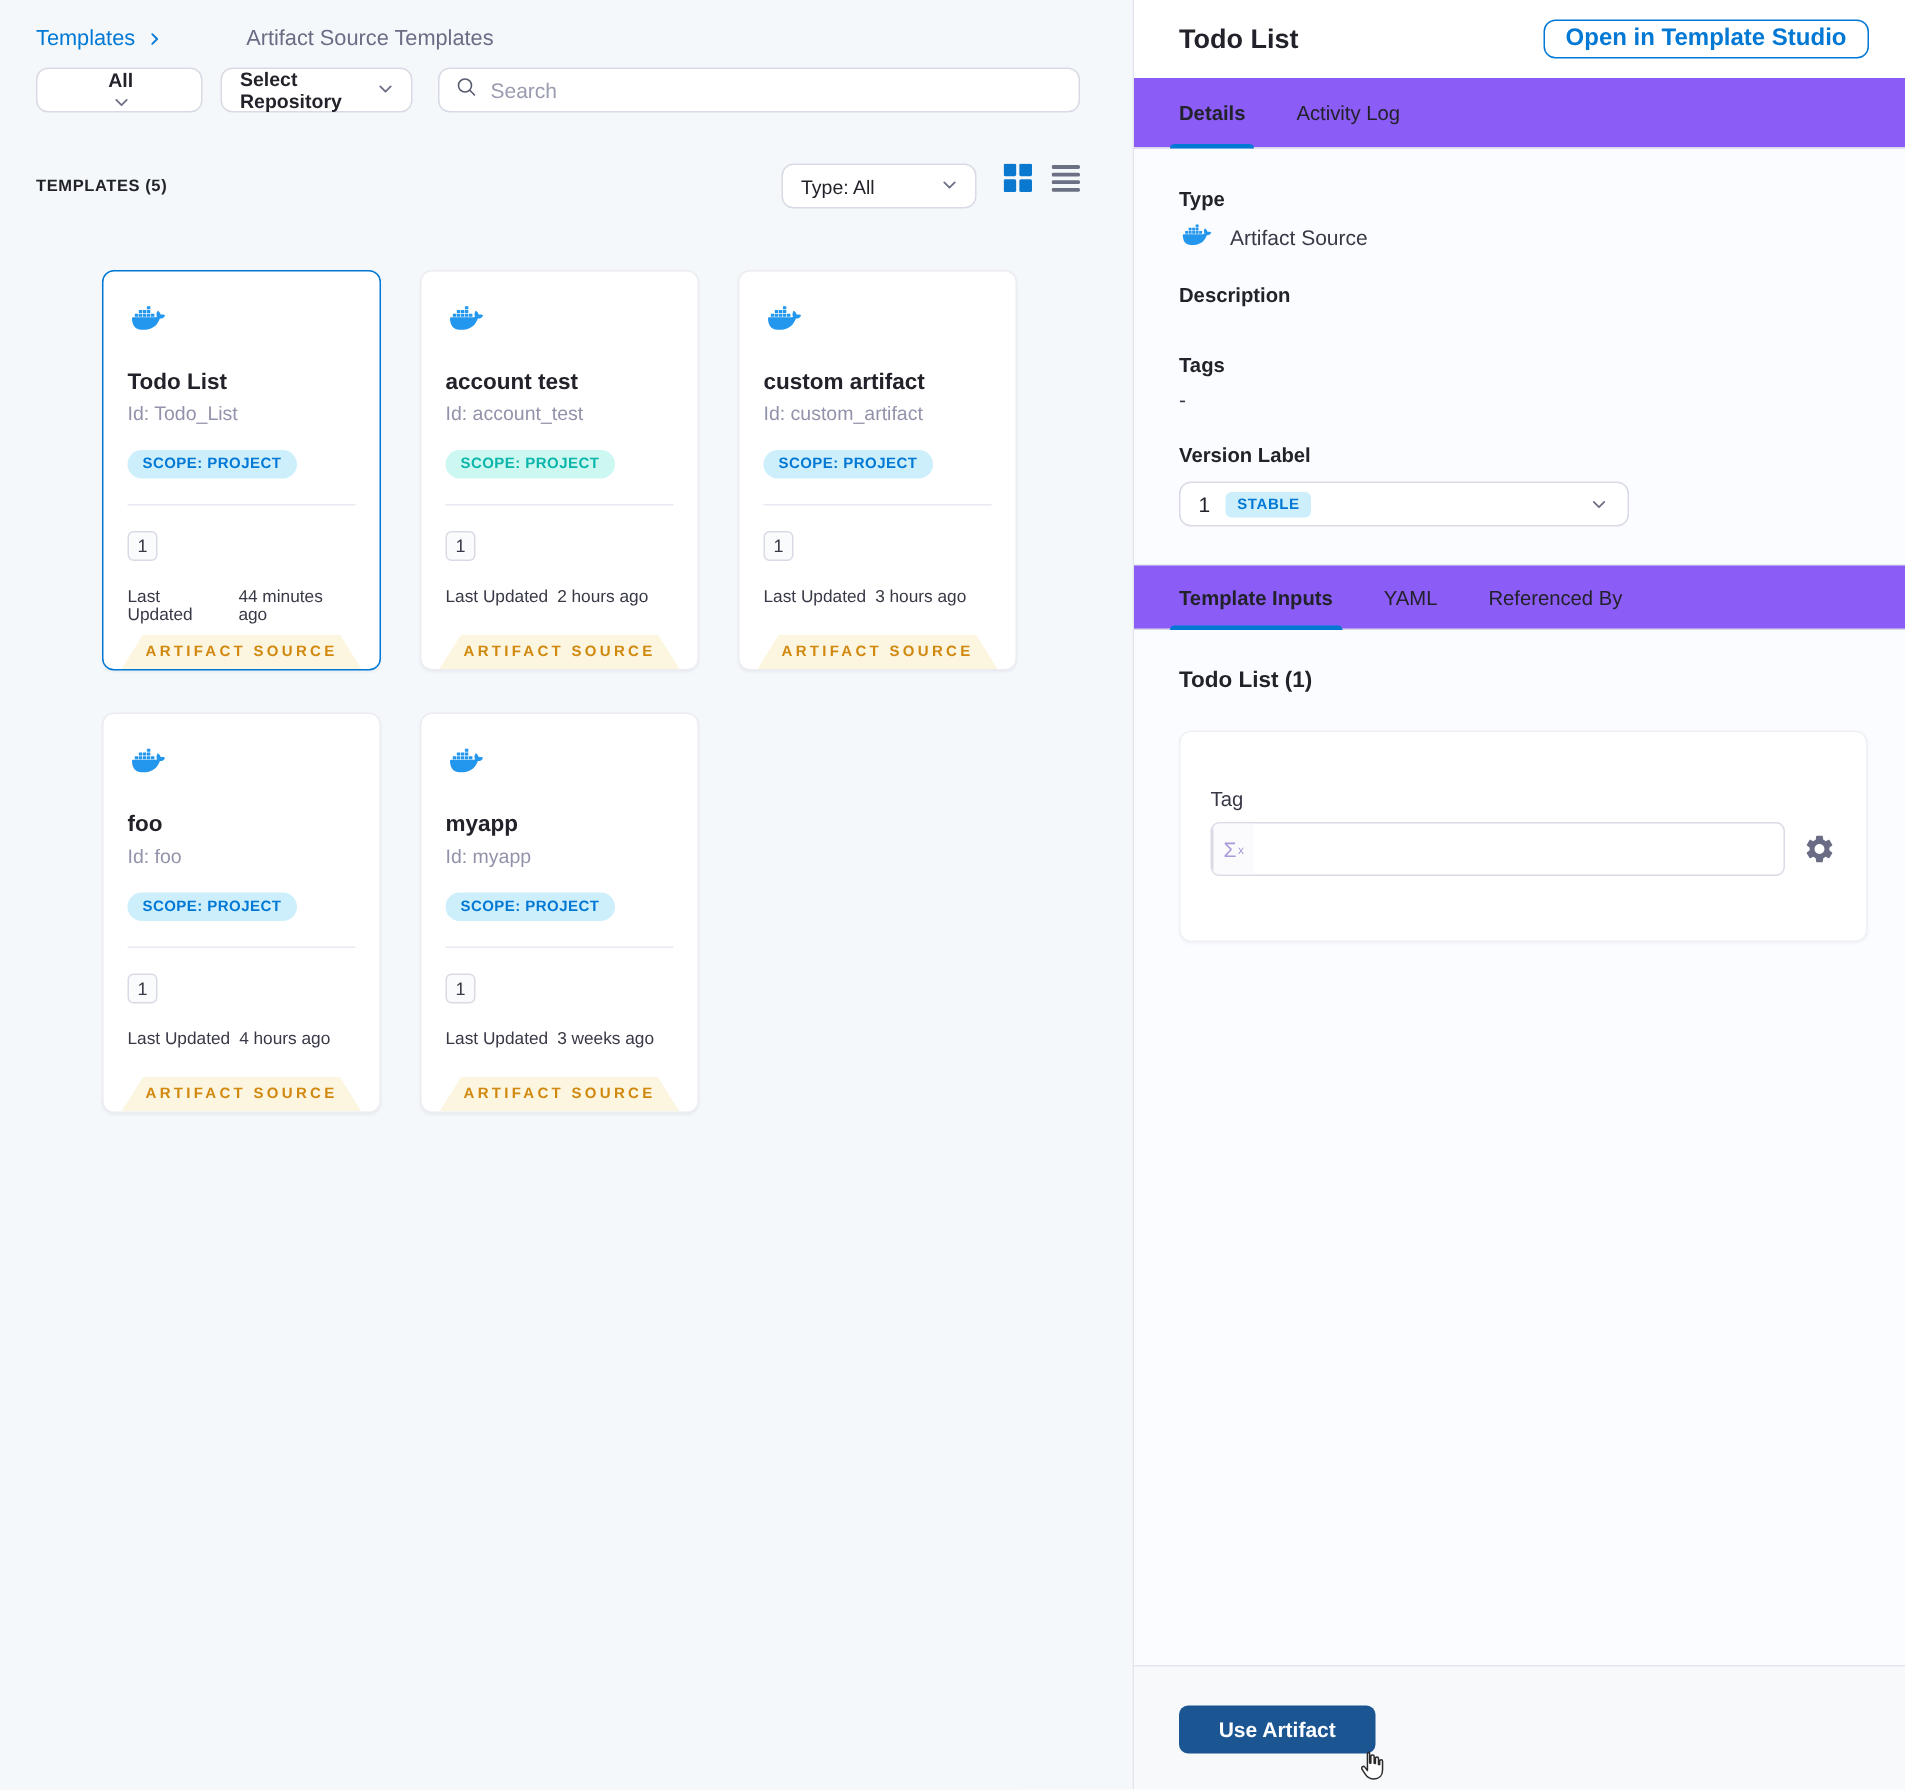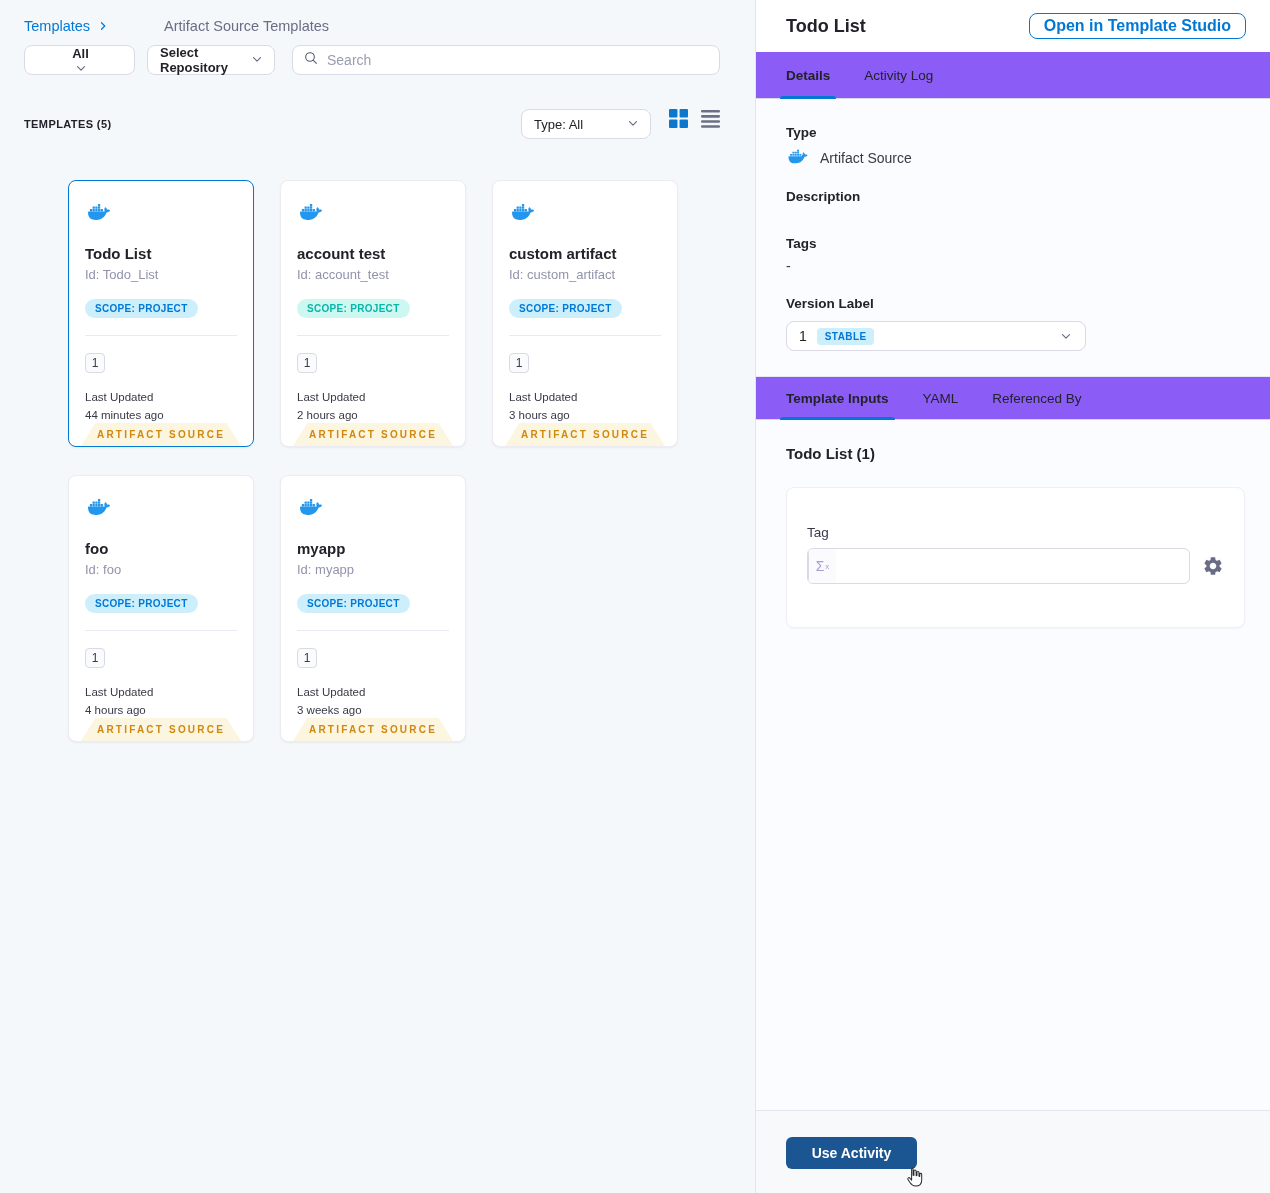--- a/index.html
+++ b/index.html
@@ -56,21 +56,21 @@
     font-size:10px; font-weight:700; letter-spacing:.3px;
     background:#cdeffc; color:#0278d5;
   }
   .scope-badge.account { background:#cdf7f1; color:#0ab5aa; }
   .card-divider { margin-top:17px; border:none; border-top:1px solid #e8eaf1; }
   .version-chip {
     margin-top:17px; width:20px; height:20px; border:1px solid #d9dae5; border-radius:4px;
     background:#fafbfd; display:flex; align-items:center; justify-content:center;
     font-size:12px; color:#383946;
   }
-  .updated-row { margin-top:18px; font-size:11.5px; color:#383946; display:flex; gap:6px;flex-direction:column; }
+  .updated-row { margin-top:18px; font-size:11.5px; color:#383946; display:flex; gap:6px; }
   .ribbon {
     position:absolute; bottom:0; left:50%; transform:translateX(-50%);
     width:160px; height:23px; background:#fcf5df;
     clip-path:polygon(9% 0, 91% 0, 100% 100%, 0 100%);
     display:flex; align-items:center; justify-content:center;
     font-size:10px; font-weight:700; letter-spacing:2.2px; color:#d1880e;
   }
 
   
   .right-panel {
@@ -380,21 +380,21 @@
           <span class="gear-btn">
             <svg width="22" height="22" fill="#696c84">
                 <use href="#gear"></use>
               </svg>
           </span>
         </div>
       </div>
     </div>
 
     <div class="rp-footer">
-      <button class="use-template-btn">Use Activity</button>
+      <button class="use-template-btn">Use Artifact</button>
     </div>
 
   </div>
 
   <span class="cursor">
     <svg width="22" height="24">
         <use href="#hand-cursor"></use>
       </svg>
   </span>
 

